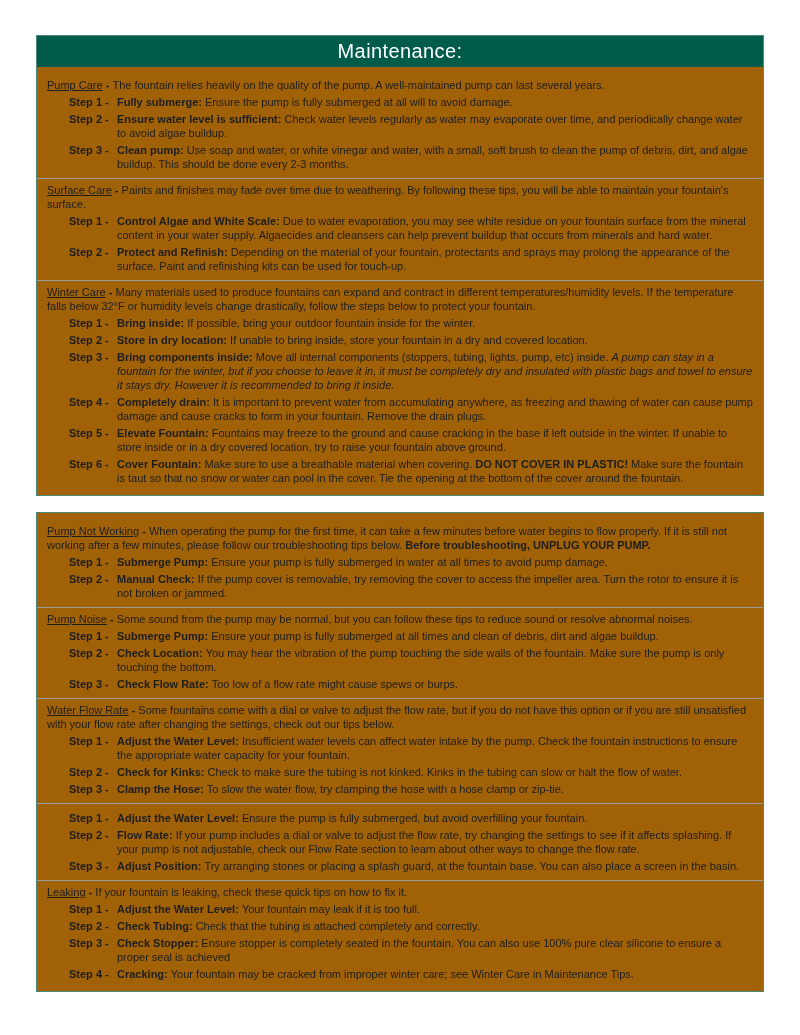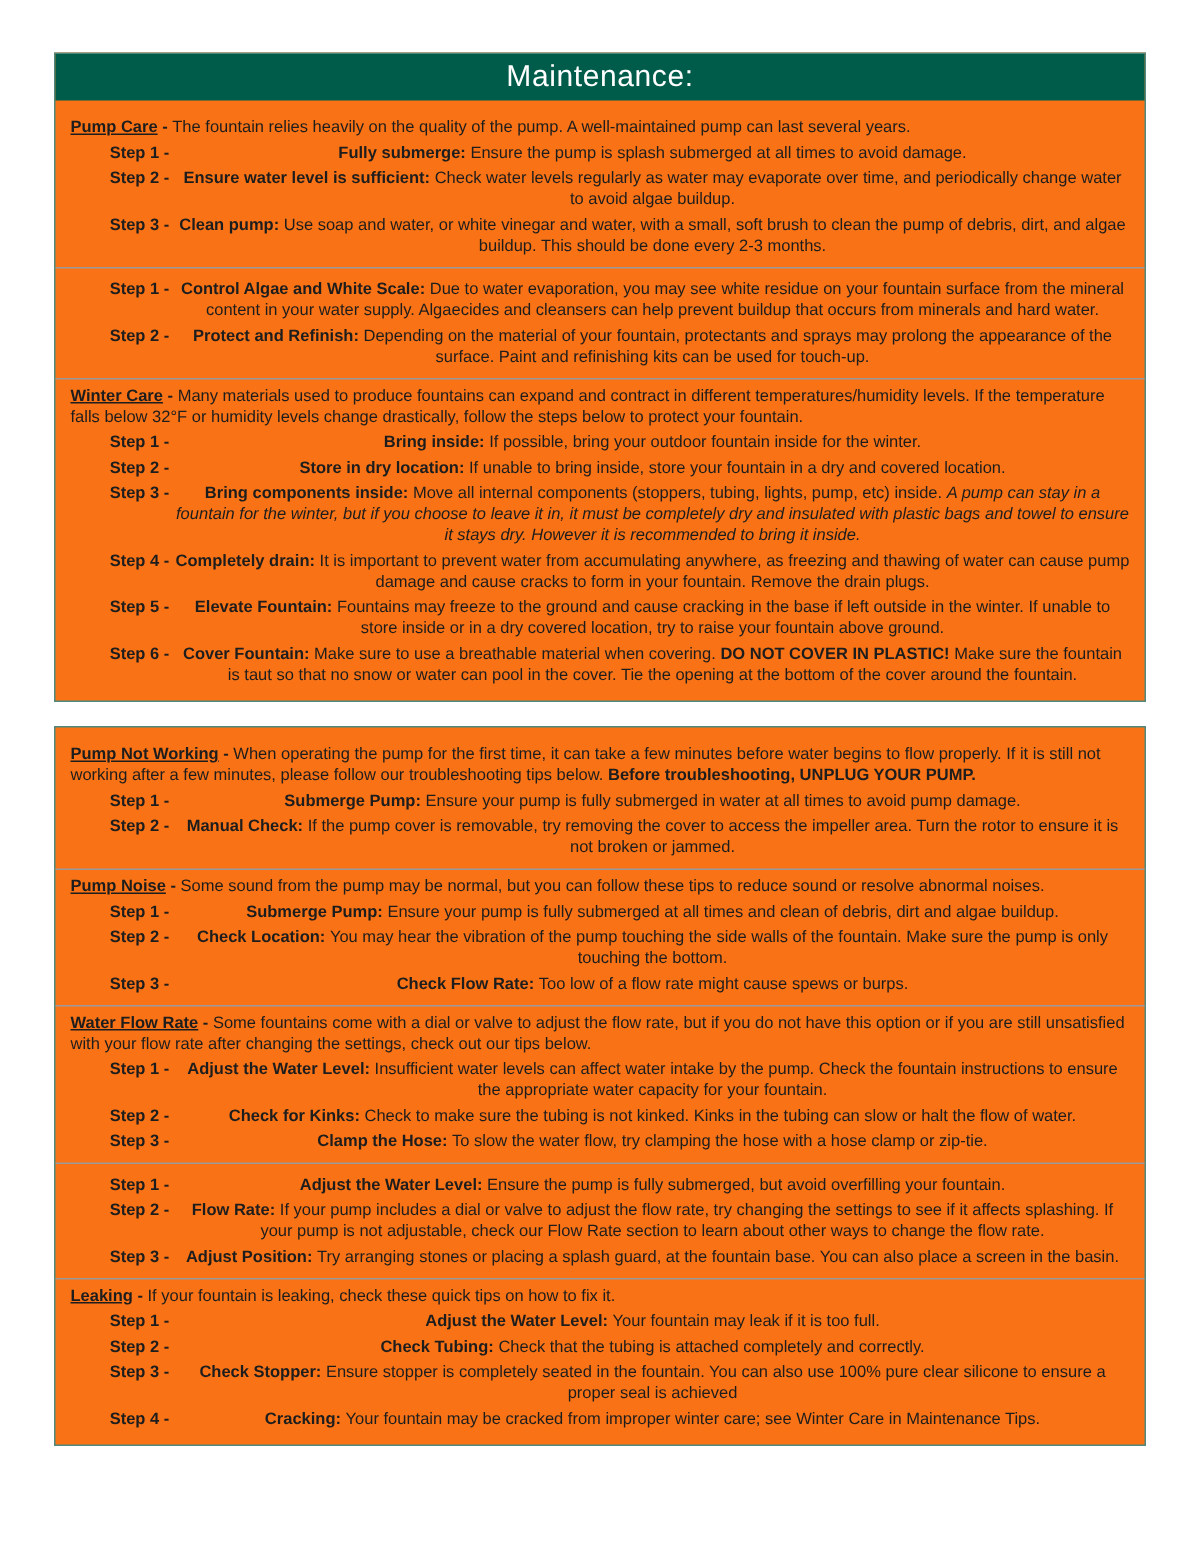--- a/index.html
+++ b/index.html
@@ -7,48 +7,47 @@
   body {
     width: 800px;
     height: 1035px;
     overflow: hidden;
     font-family: "Liberation Sans", sans-serif;
     color: var(--text, #1d1d1d);
   }
   .page { padding: 35px 36px 0 36px; }
   .panel {
     border: 1.5px solid var(--border, #4e897b);
-    background: #f97316;
+    background: #a16207;
   }
   .panel-2 { margin-top: 16px; }
   .panel-header {
     background: var(--green, #005c4a);
     height: 31px;
     display: flex;
     align-items: center;
     justify-content: center;
   }
   .panel-title {
     color: var(--title, #ffffff);
     font-size: 20px;
     font-weight: 400;
     letter-spacing: 0.4px;
   }
   .panel-body { padding: 7px 0 3px 0; }
   .section { padding: 4px 10px 7px 10px; }
   .section + .section { border-top: 1px solid var(--divider, #9a9a9a); }
   .intro { font-size: 11px; line-height: 14px; }
-  .heading { font-weight: bold; text-decoration: underline; }
+  .heading { font-weight: normal; text-decoration: underline; }
   .dash { font-weight: bold; }
   .step {
     display: flex;
     margin: 3px 0 0 22px;
     font-size: 11px;
     line-height: 14px;
-    text-align: center;
   }
   .step-label { flex: 0 0 48px; font-weight: bold; white-space: nowrap; }
   .step-body { flex: 1; }
   .step-name { font-weight: bold; margin-top: 20px; }
   .seg-i { font-style: italic; }
   .seg-b { font-weight: bold; font-style: normal; }
 </style>
 </head>
 <body>
 
@@ -56,32 +55,33 @@
 
   <section class="panel">
     <header class="panel-header">
       <span class="panel-title">Maintenance:</span>
     </header>
     <div class="panel-body">
         <div class="section">
           <p class="intro"><span class="heading">Pump Care</span><span class="dash"> - </span><span class="seg-r">The fountain relies heavily on the quality of the pump. A well-maintained pump can last several years.</span></p>
           <div class="step">
             <span class="step-label">Step 1 -</span>
-            <span class="step-body"><b class="step-name">Fully submerge: </b><span class="seg-r">Ensure the pump is splash submerged at all times to avoid damage.</span></span>
+            <span class="step-body"><b class="step-name">Fully submerge: </b><span class="seg-r">Ensure the pump is fully submerged at all will to avoid damage.</span></span>
           </div>
           <div class="step">
             <span class="step-label">Step 2 -</span>
             <span class="step-body"><b class="step-name">Ensure water level is sufficient: </b><span class="seg-r">Check water levels regularly as water may evaporate over time, and periodically change water to avoid algae buildup.</span></span>
           </div>
           <div class="step">
             <span class="step-label">Step 3 -</span>
             <span class="step-body"><b class="step-name">Clean pump: </b><span class="seg-r">Use soap and water, or white vinegar and water, with a small, soft brush to clean the pump of debris, dirt, and algae buildup. This should be done every 2-3 months.</span></span>
           </div>
         </div>
         <div class="section">
+          <p class="intro"><span class="heading">Surface Care</span><span class="dash"> - </span><span class="seg-r">Paints and finishes may fade over time due to weathering. By following these tips, you will be able to maintain your fountain's surface.</span></p>
           <div class="step">
             <span class="step-label">Step 1 -</span>
             <span class="step-body"><b class="step-name">Control Algae and White Scale: </b><span class="seg-r">Due to water evaporation, you may see white residue on your fountain surface from the mineral content in your water supply. Algaecides and cleansers can help prevent buildup that occurs from minerals and hard water.</span></span>
           </div>
           <div class="step">
             <span class="step-label">Step 2 -</span>
             <span class="step-body"><b class="step-name">Protect and Refinish: </b><span class="seg-r">Depending on the material of your fountain, protectants and sprays may prolong the appearance of the surface. Paint and refinishing kits can be used for touch-up.</span></span>
           </div>
         </div>
         <div class="section">

